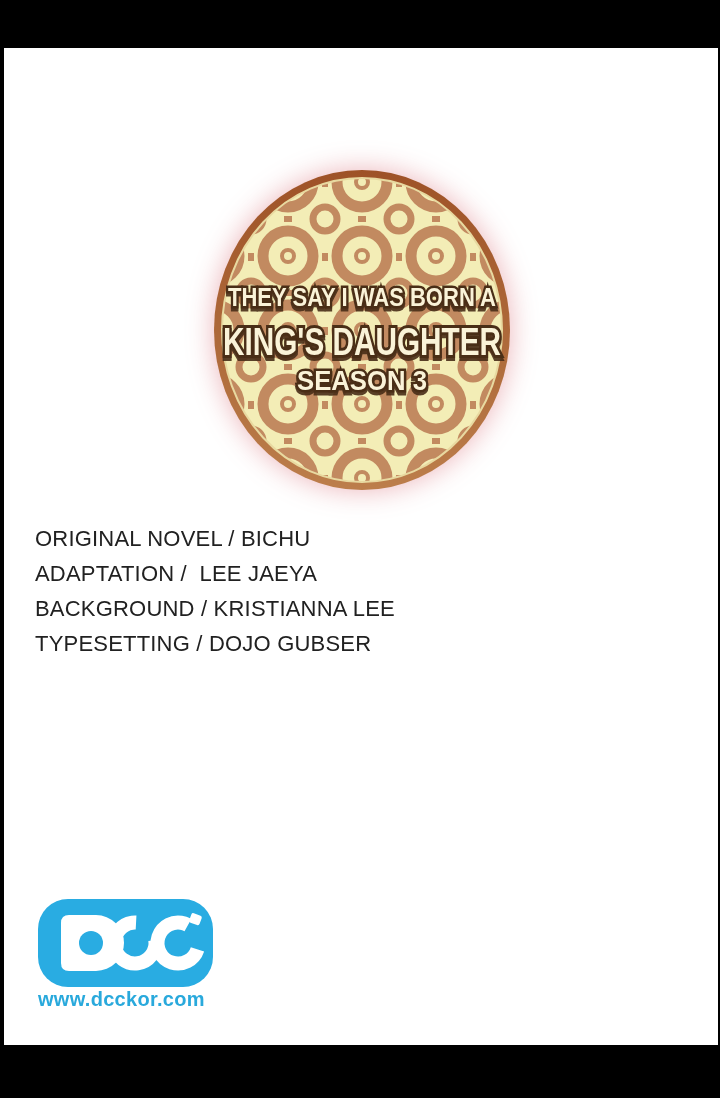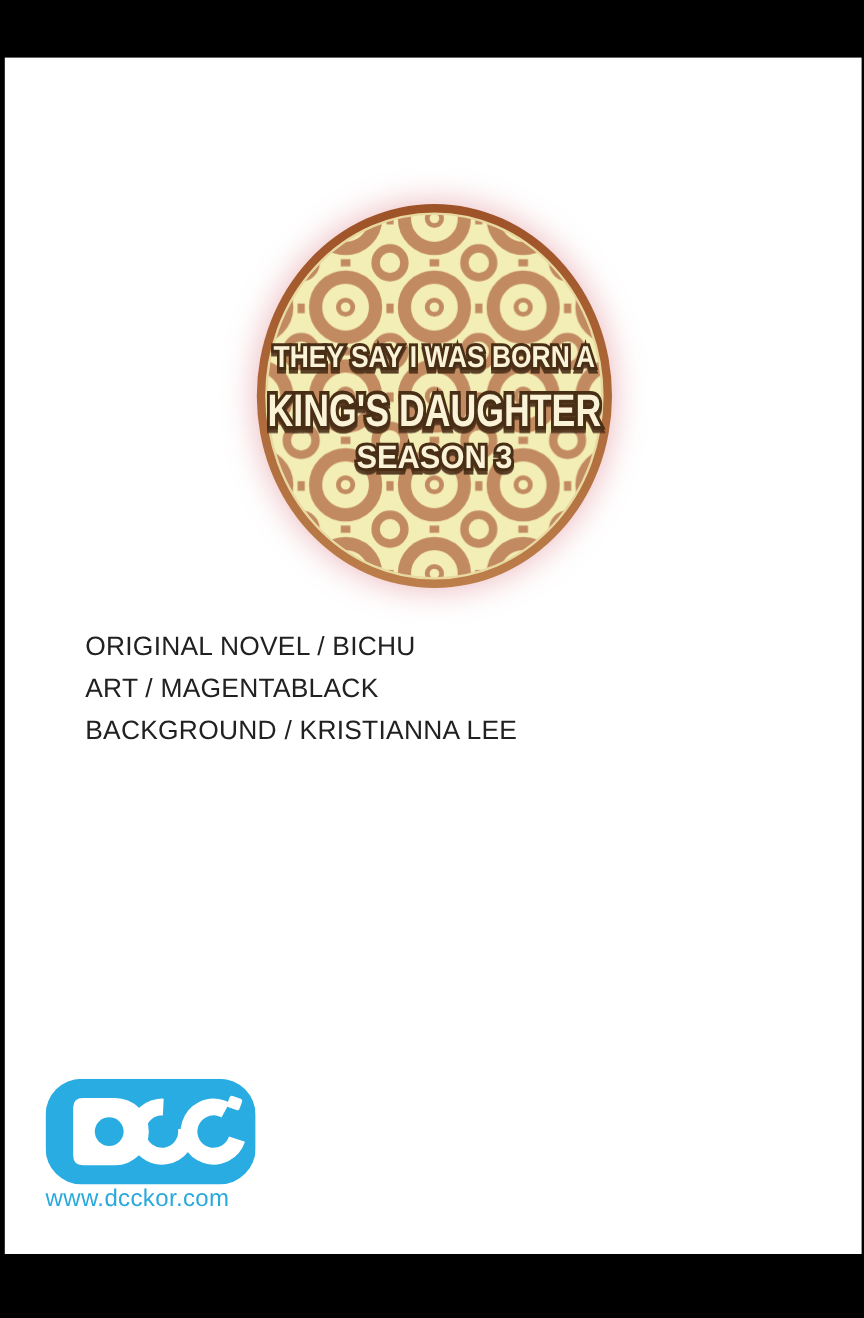--- a/index.html
+++ b/index.html
@@ -15,29 +15,29 @@
   .medallion{
     position:absolute;left:212px;top:168px;width:300px;height:324px;
     filter:drop-shadow(0 0 14px rgba(231,166,172,0.85));
   }
   .credits{
     position:absolute;left:35px;top:521px;width:670px;
     color:#212121;
   }
   .credit-line{
     height:35px;line-height:35px;font-size:22px;
-    white-space:pre;letter-spacing:0.2px;margin-left:36px;
+    white-space:pre;letter-spacing:0.2px;
   }
   .credit-line.small{font-size:19px;}
   .publisher-logo{
     position:absolute;left:38px;top:899px;width:175px;height:88px;
   }
   .website{
     position:absolute;left:38px;top:988px;
-    color:#29a9dc;font-size:20px;letter-spacing:0.3px;
+    color:#29a9dc;font-size:20px;letter-spacing:0.3px;font-weight:bold;
   }
   svg text{font-family:"Liberation Sans",sans-serif;}
 </style>
 </head>
 <body>
 
 <div class="page"></div>
 
 <svg class="medallion" viewBox="0 0 300 324">
   <defs>
@@ -66,22 +66,23 @@
   <ellipse cx="150" cy="162" rx="140" ry="152" fill="url(#coinPat)" stroke="#e8d9a0" stroke-width="2"></ellipse>
   <g filter="url(#tShadow)" font-weight="bold" fill="#faf3d8" stroke="#4a2d16" style="paint-order:stroke" text-anchor="middle">
     <text x="150" y="138" font-size="25" stroke-width="5" textLength="268" lengthAdjust="spacingAndGlyphs">THEY SAY I WAS BORN A</text>
     <text x="150" y="187" font-size="38" stroke-width="6" textLength="278" lengthAdjust="spacingAndGlyphs">KING'S DAUGHTER</text>
     <text x="150" y="222" font-size="27" stroke-width="5" textLength="130" lengthAdjust="spacingAndGlyphs">SEASON 3</text>
   </g>
 </svg>
 
 <div class="credits">
   <div class="credit-line">ORIGINAL NOVEL / BICHU</div>
-  <div class="credit-line">ART / MAGENTABLACK</div>
+  <div class="credit-line">ADAPTATION /  LEE JAEYA</div>
   <div class="credit-line">BACKGROUND / KRISTIANNA LEE</div>
+  <div class="credit-line">TYPESETTING / DOJO GUBSER</div>
 </div>
 
 <svg class="publisher-logo" viewBox="0 0 175 88">
   <rect x="0" y="0" width="175" height="88" rx="30" fill="#29ace2"></rect>
   <g>
     <path d="M31 16 H58 A28 28 0 0 1 58 72 H31 Q23 72 23 64 V24 Q23 16 31 16 Z" fill="#ffffff"></path>
     <circle cx="53" cy="44" r="12" fill="#29ace2"></circle>
     <circle cx="97" cy="44" r="20.5" fill="none" stroke="#ffffff" stroke-width="14" stroke-dasharray="100 29" transform="rotate(-8 97 44)"></circle>
     <circle cx="140" cy="44" r="20.5" fill="none" stroke="#ffffff" stroke-width="14" stroke-dasharray="100 29" transform="rotate(18 140 44)"></circle>
     <rect x="152" y="15" width="11" height="10" rx="2" fill="#ffffff" transform="rotate(20 157 20)"></rect>

